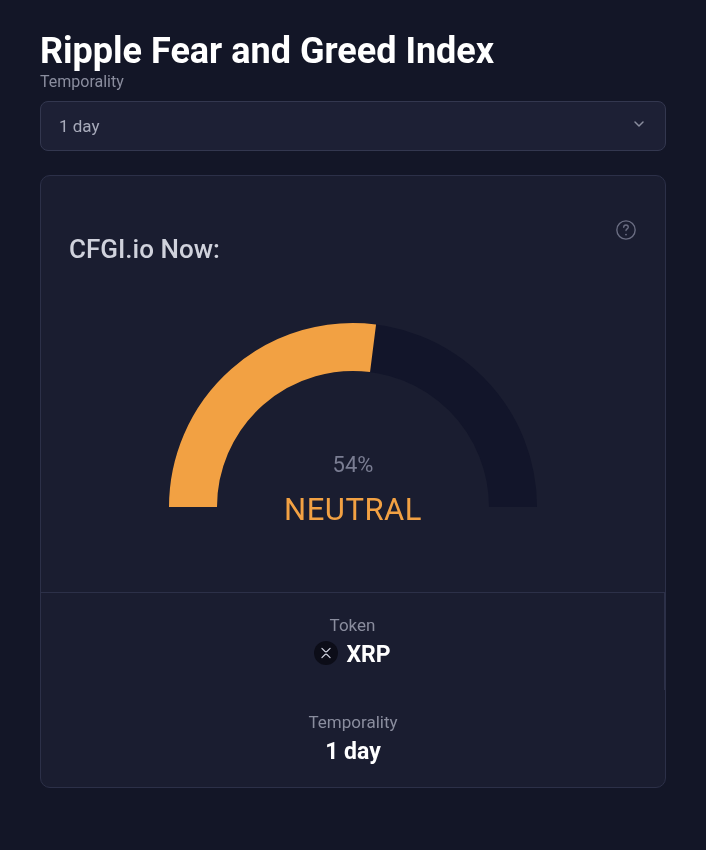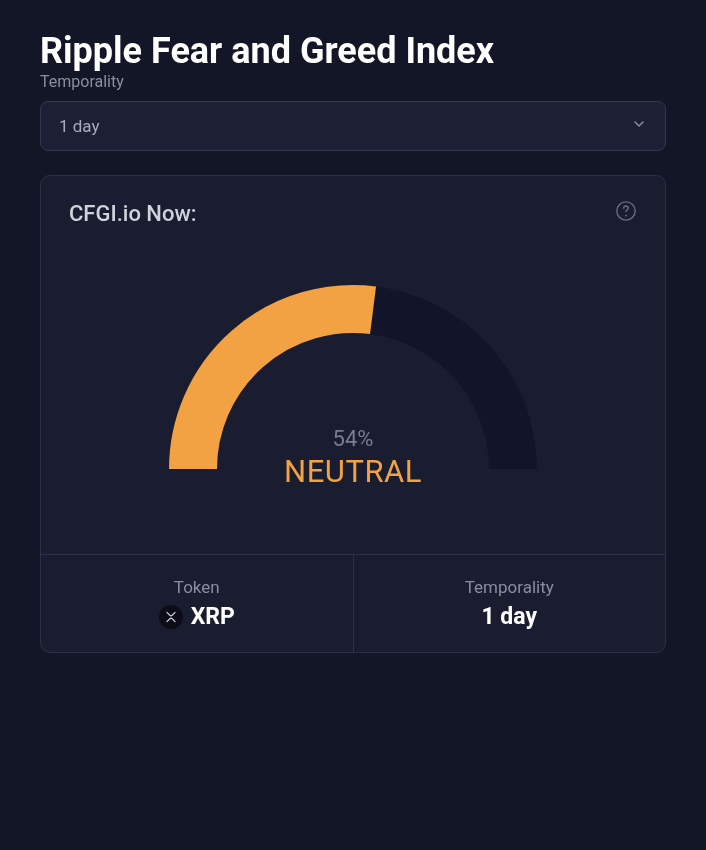--- a/index.html
+++ b/index.html
@@ -50,23 +50,24 @@
       border-radius: 10px;
       overflow: hidden;
     }
     .card-header {
       display: flex;
       justify-content: space-between;
       align-items: center;
       padding: 24px 28px 10px 28px;
     }
     .card-title {
-      font-size: 22px;
+      font-size: 26px;
       font-weight: 500;
       color: #d0d2dc;
+      margin-top: 34px;
     }
     .help-icon {
       color: #6a6d82;
       cursor: pointer;
     }
     .gauge-area {
       display: flex;
       justify-content: center;
       align-items: center;
       padding: 48px 0 70px 0;
@@ -85,51 +86,52 @@
     }
     .gauge-text {
       position: absolute;
       width: 100%;
       bottom: -6px;
       text-align: center;
     }
     .gauge-percent {
       font-size: 22px;
       color: #7a7d92;
-      margin-bottom: 2px;
+      margin-bottom: 14px;
     }
     .gauge-label {
       font-size: 31px;
       font-weight: 400;
       color: #f2a143;
       letter-spacing: 0.5px;
     }
     .card-footer {
       display: flex;
       border-top: 1px solid #2c3048;
+      flex-direction: column;
     }
     .footer-cell {
       flex: 1;
       text-align: center;
       padding: 22px 10px;
     }
     .footer-cell:first-child {
       border-right: 1px solid #2c3048;
     }
     .footer-label {
       font-size: 17px;
       color: #8a8d9e;
       margin-bottom: 6px;
     }
     .footer-value {
       font-size: 23px;
       font-weight: 700;
       color: #ffffff;
       display: inline-flex;
-      align-items: center;
+      align-items: flex-start;
       gap: 8px;
     }
     .token-icon {
       width: 24px;
       height: 24px;
       background: #0c0d18;
       border-radius: 50%;
       display: inline-flex;
       align-items: center;
       justify-content: center;

